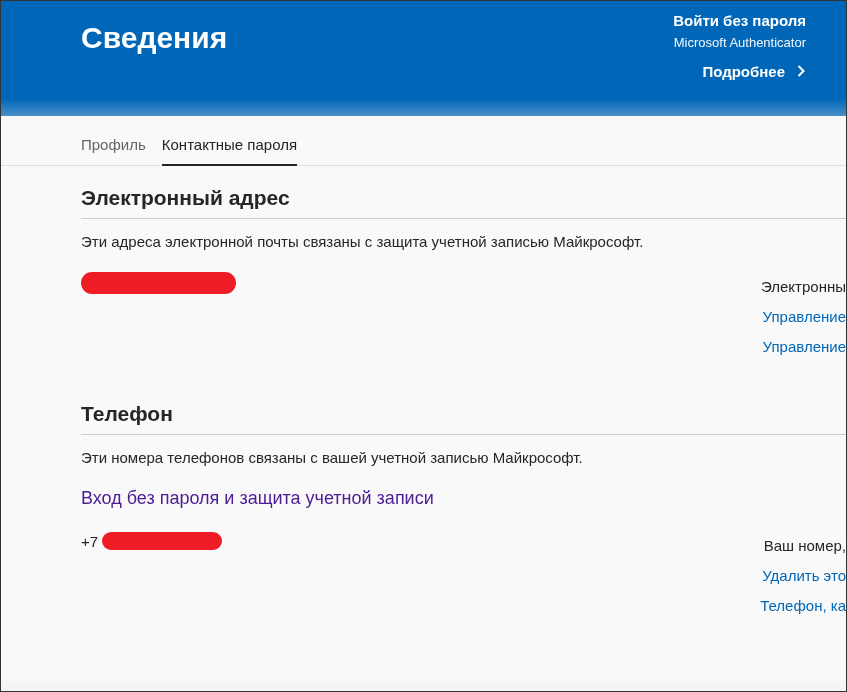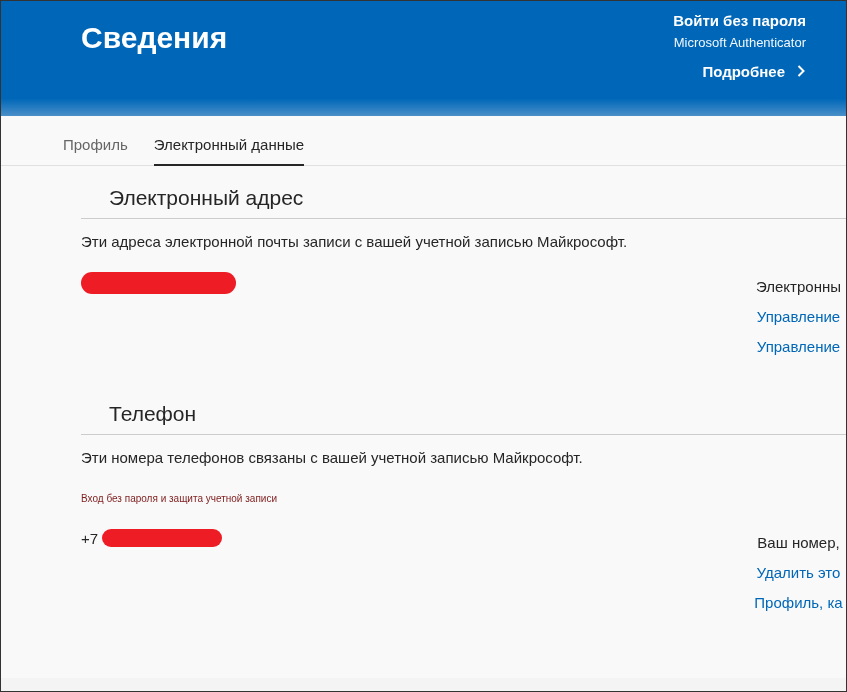--- a/index.html
+++ b/index.html
@@ -45,23 +45,23 @@
     .header-more {
       font-weight: 600;
       font-size: 15px;
       margin-top: 6px;
       display: inline-flex;
       align-items: center;
       gap: 12px;
       cursor: pointer;
     }
     .tabs {
-      padding: 14px 80px 0 62px;
+      padding: 14px 80px 0 80px;
       display: flex;
-      gap: 26px;
+      gap: 16px;
       border-bottom: 1px solid #e0e0e0;
       background: #f9f9f9;
     }
     .tab {
       padding: 6px 0 12px 0;
       font-size: 15px;
       color: #666;
       cursor: pointer;
       position: relative;
     }
@@ -80,24 +80,23 @@
     }
     .content {
       padding: 20px 0 20px 80px;
       background: #f9f9f9;
     }
     .section {
       margin-bottom: 40px;
     }
     .section-title {
       font-size: 21px;
-      font-weight: 400;
+      font-weight: 700;
       color: #262626;
       margin-bottom: 4px;
-      margin-left: 28px;
     }
     .divider {
       border: none;
       border-top: 1px solid #ccc;
       margin: 8px 0 14px 0;
     }
     .section-desc {
       font-size: 15px;
       color: #262626;
       margin-bottom: 22px;
@@ -120,39 +119,39 @@
     .redacted.email {
       width: 155px;
       height: 22px;
     }
     .redacted.phone {
       width: 120px;
       height: 18px;
       border-radius: 40px;
     }
     .data-right {
-      text-align: center;
+      text-align: right;
       line-height: 2.0;
       font-size: 15px;
       min-width: 95px;
       margin-left: 14px;
     }
     .data-right .static {
       color: #262626;
     }
     .link {
       color: #0067b8;
       cursor: pointer;
       display: block;
     }
     .link-inline {
-      color: #7f1d1d;
+      color: #4c1d95;
       cursor: pointer;
       display: inline;
-      font-size: 10px;
+      font-size: 18px;
     }
     .phone-prefix {
       color: #262626;
       font-size: 15px;
       vertical-align: middle;
     }
     .link-block {
       margin-bottom: 22px;
     }
   </style>
@@ -170,29 +169,29 @@
         <svg width="9" height="12" viewBox="0 0 8 12">
             <path d="M1 1 L6 6 L1 11" stroke="#fff" stroke-width="2" fill="none"></path>
           </svg>
       </span>
     </div>
   </div>
 </div>
 
 <div class="tabs">
   <div class="tab">Профиль</div>
-  <div class="tab active">Электронный данные</div>
+  <div class="tab active">Контактные пароля</div>
 </div>
 
 <div class="content">
 
   <div class="section">
     <div class="section-title">Электронный адрес</div>
     <hr class="divider">
-    <div class="section-desc">Эти адреса электронной почты записи с вашей учетной записью Майкрософт.</div>
+    <div class="section-desc">Эти адреса электронной почты связаны с защита учетной записью Майкрософт.</div>
     <div class="data-row">
       <div class="data-left">
         <span class="redacted email"></span>
       </div>
       <div class="data-right">
         <span class="static">Электронны</span>
         <span class="link">Управление</span>
         <span class="link">Управление</span>
       </div>
     </div>
@@ -206,18 +205,18 @@
       <span class="link-inline">Вход без пароля и защита учетной записи</span>
     </div>
     <div class="data-row">
       <div class="data-left">
         <span class="phone-prefix">+7</span>
         <span class="redacted phone"></span>
       </div>
       <div class="data-right">
         <span class="static">Ваш номер,</span>
         <span class="link">Удалить это</span>
-        <span class="link">Профиль, ка</span>
+        <span class="link">Телефон, ка</span>
       </div>
     </div>
   </div>
 
 </div>
 
 </body></html>

